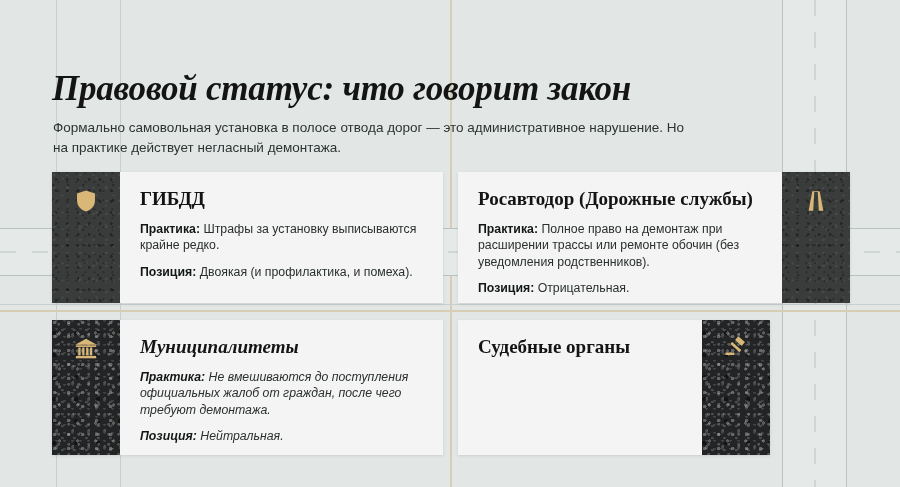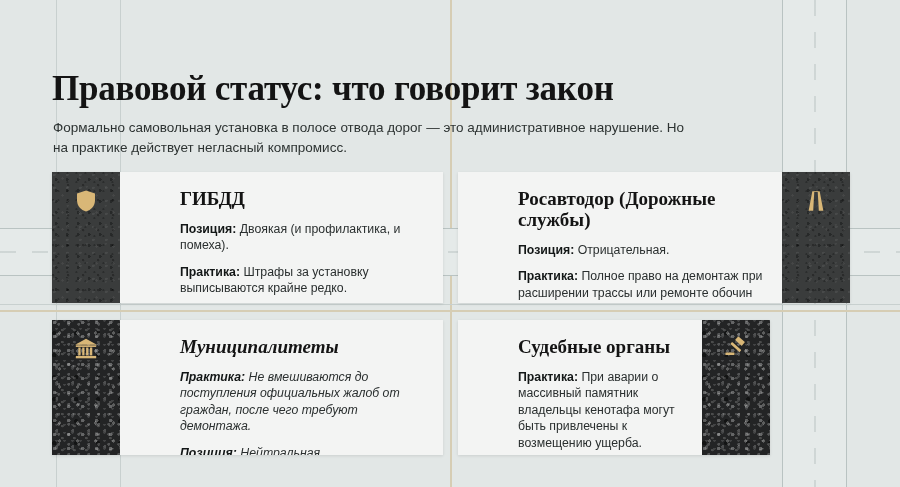--- a/index.html
+++ b/index.html
@@ -105,20 +105,21 @@
   #page-title {
     position: absolute;
     left: 52px;
     top: 46px;
     font-family: "Liberation Serif", serif;
     font-weight: bold;
     font-size: 35px;
     letter-spacing: -0.2px;
     color: #141414;
     white-space: nowrap;
+    font-style: italic;
   }
   #page-subtitle {
     position: absolute;
     left: 53px;
     top: 104px;
     width: 640px;
     font-size: 13.5px;
     line-height: 20px;
     color: #2d3332;
   }
@@ -173,21 +174,20 @@
     height: 26px;
     position: relative;
     z-index: 2;
   }
   .icon-glyph svg { display: block; width: 100%; height: 100%; }
 
   .card-body {
     flex: 1 1 auto;
     padding: 17px 18px 14px 20px;
     min-width: 0;
-    margin-left: 40px;
   }
   .card-title {
     font-family: "Liberation Serif", serif;
     font-weight: bold;
     font-size: 19px;
     color: #141414;
     margin: 0 0 11px 0;
     line-height: 1.1;
   }
   .card-para {
@@ -225,60 +225,60 @@
   </div>
 
   <div class="tan-line-h" style="top:310px;"></div>
   <div class="grid-line-h" style="top:304px;"></div>
 </div>
 
 <div id="content">
 
   <h1 id="page-title">Правовой статус: что говорит закон</h1>
 
-  <p id="page-subtitle">Формально самовольная установка в полосе отвода дорог — это административное нарушение. Но на практике действует негласный компромисс.</p>
+  <p id="page-subtitle">Формально самовольная установка в полосе отвода дорог — это административное нарушение. Но на практике действует негласный демонтажа.</p>
 
   <div id="card-gibdd" class="card icon-left">
     <div class="icon-panel tex-asphalt">
       <span class="icon-glyph">
         <svg viewBox="0 0 24 24" aria-hidden="true">
           <path d="M12 2.2 L20.3 5.1 V11.4 C20.3 16.6 16.7 20.4 12 21.8 C7.3 20.4 3.7 16.6 3.7 11.4 V5.1 Z" fill="#d9b777"></path>
         </svg>
       </span>
     </div>
     <div class="card-body">
       <div class="card-title">ГИБДД</div>
       <p class="card-para">
+        <span class="card-label">Практика:</span><span> Штрафы за установку выписываются крайне редко.</span>
+      </p>
+      <p class="card-para">
         <span class="card-label">Позиция:</span><span> Двоякая (и профилактика, и помеха).</span>
-      </p>
-      <p class="card-para">
-        <span class="card-label">Практика:</span><span> Штрафы за установку выписываются крайне редко.</span>
       </p>
     </div>
   </div>
 
   <div id="card-rosavtodor" class="card icon-right">
     <div class="icon-panel tex-asphalt">
       <span class="icon-glyph">
         <svg viewBox="0 0 24 24" aria-hidden="true">
           <path d="M8.6 3 H15.4 L18.8 21 H14.6 L13.6 3.6 H10.4 L9.4 21 H5.2 Z" fill="#d9b777"></path>
           <rect x="11.35" y="4.2" width="1.3" height="3.1" fill="#3a3c3c"></rect>
           <rect x="11.35" y="9.0" width="1.3" height="3.1" fill="#3a3c3c"></rect>
           <rect x="11.35" y="13.8" width="1.3" height="3.1" fill="#3a3c3c"></rect>
           <rect x="11.35" y="18.6" width="1.3" height="2.4" fill="#3a3c3c"></rect>
         </svg>
       </span>
     </div>
     <div class="card-body">
       <div class="card-title">Росавтодор (Дорожные службы)</div>
       <p class="card-para">
+        <span class="card-label">Практика:</span><span> Полное право на демонтаж при расширении трассы или ремонте обочин (без уведомления родственников).</span>
+      </p>
+      <p class="card-para">
         <span class="card-label">Позиция:</span><span> Отрицательная.</span>
-      </p>
-      <p class="card-para">
-        <span class="card-label">Практика:</span><span> Полное право на демонтаж при расширении трассы или ремонте обочин (без уведомления родственников).</span>
       </p>
     </div>
   </div>
 
   <div id="card-munic" class="card icon-left">
     <div class="icon-panel tex-granite">
       <span class="icon-glyph">
         <svg viewBox="0 0 24 24" aria-hidden="true">
           <path d="M12 2.6 L22 8.1 H2 Z" fill="#d9b777"></path>
           <rect x="2.6" y="8.6" width="18.8" height="1.5" fill="#d9b777"></rect>
@@ -308,19 +308,16 @@
           <g fill="#d9b777">
             <rect x="11.6" y="2.4" width="8.2" height="4.6" rx="0.5" transform="rotate(42 15.7 4.7)"></rect>
             <rect x="6.2" y="9.0" width="11.4" height="2.5" rx="0.5" transform="rotate(42 11.9 10.2)"></rect>
             <rect x="2.2" y="15.2" width="8.4" height="2.3" rx="0.4"></rect>
           </g>
         </svg>
       </span>
     </div>
     <div class="card-body">
       <div class="card-title">Судебные органы</div>
-      <p class="card-para">
-        <span class="card-label">Практика:</span><span> При аварии о массивный памятник владельцы кенотафа могут быть привлечены к возмещению ущерба.</span>
-      </p>
     </div>
   </div>
 
 </div>
 
 </body></html>

